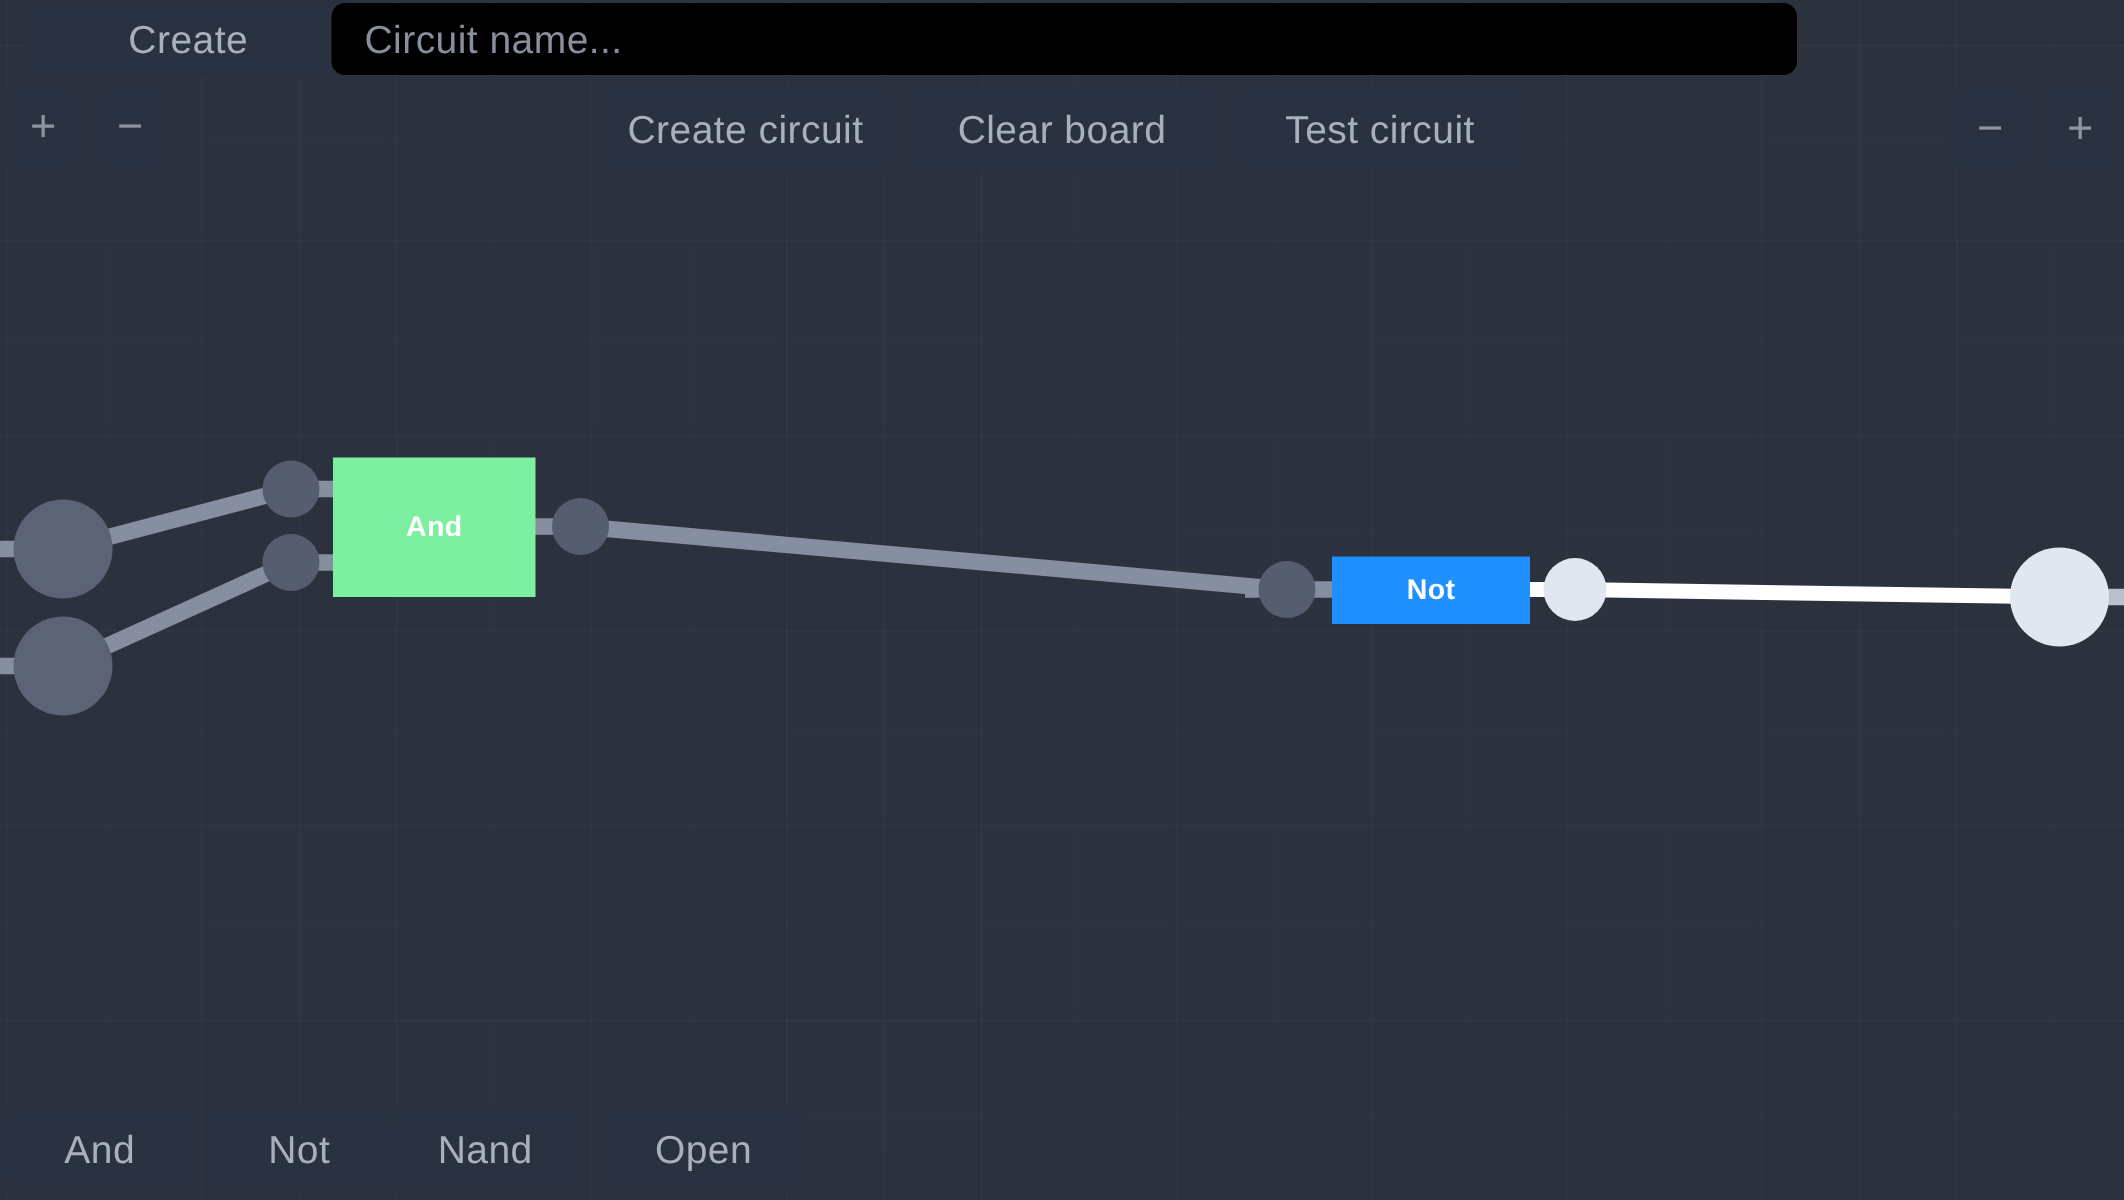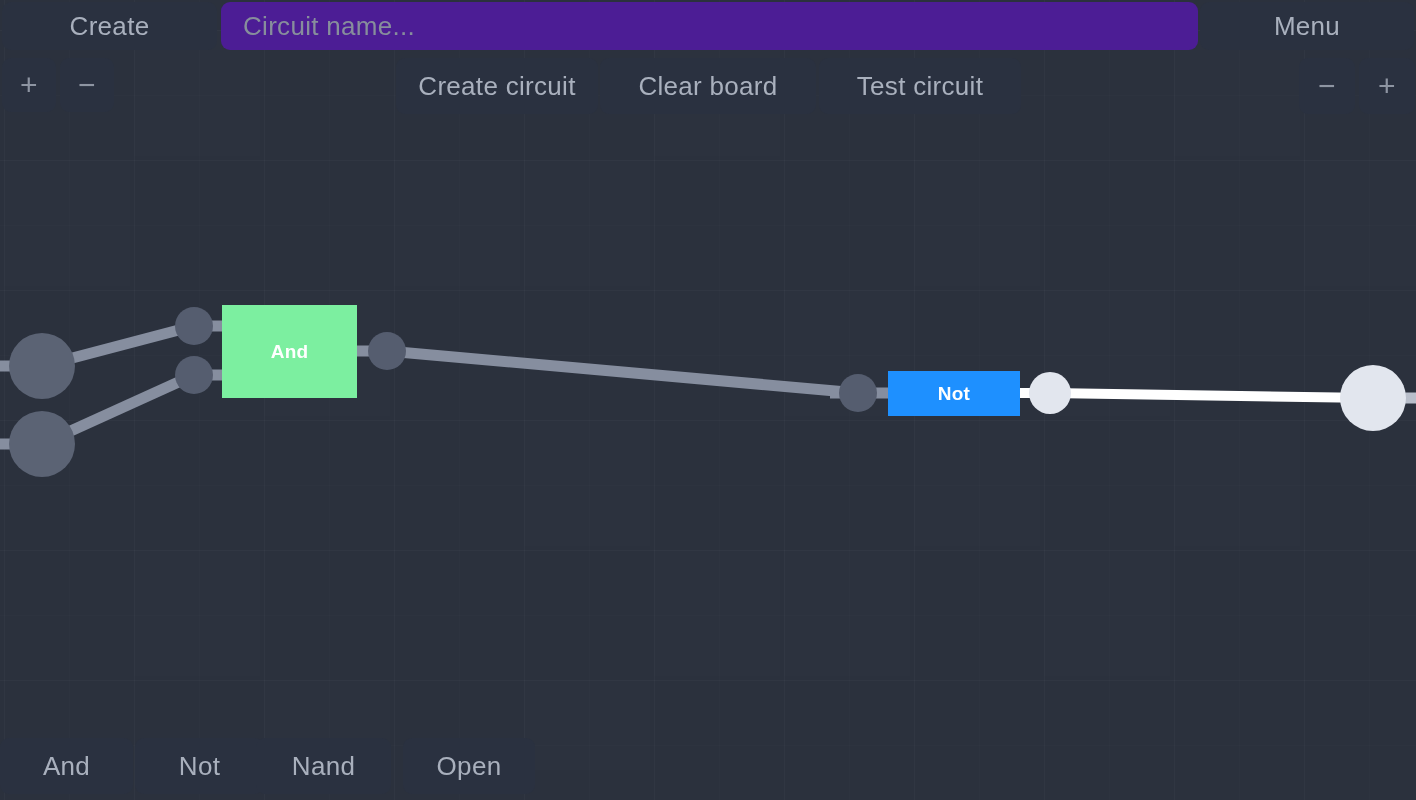--- a/index.html
+++ b/index.html
@@ -101,21 +101,21 @@
     justify-content: center;
     cursor: pointer;
     letter-spacing: 0.3px;
     padding: 0;
     overflow: hidden;
     white-space: nowrap;
   }
   .name-field {
     position: absolute;
     box-sizing: border-box;
-    background: #4c1d95;
+    background: #000000;
     border: none;
     border-radius: 9px;
     color: #878e9c;
     font-family: "Liberation Sans", sans-serif;
     font-size: 26px;
     font-weight: 300;
     padding: 0 22px;
     outline: none;
     letter-spacing: 0.3px;
   }
@@ -215,25 +215,24 @@
   <div id="gate-layer">
       <div class="gate gate-and" style="left: 222px; top: 305px; width: 135px; height: 93px; background: rgb(124, 239, 160);">
         <span>And</span>
       </div>
       <div class="gate gate-not" style="left: 888px; top: 371px; width: 132px; height: 45px; background: rgb(30, 144, 255);">
         <span>Not</span>
       </div>
     </div>
 
   <div class="topbar">
-    <button class="btn" style="left:2px; top:2px; width:215px; height:48px;text-align:right;">Create</button>
+    <button class="btn" style="left:18px; top:2px; width:215px; height:48px;text-align:right;">Create</button>
 
     <input class="name-field" type="text" style="left: 221px; top: 2px; width: 977px; height: 48px;" placeholder="Circuit name..." value="">
 
-    <button class="btn" style="left:1200px; top:2px; width:214px; height:48px;">Menu</button>
   </div>
 
   <div class="topbar-row2">
     <button class="btn zoom-btn" style="left:2px; top:4px; width:54px; height:54px;">+</button>
 
     <button class="btn zoom-btn" style="left:60px; top:4px; width:54px; height:54px;">−</button>
 
     <button class="btn" style="left:396px; top:4px; width:202px; height:56px;">Create circuit</button>
 
     <button class="btn" style="left:600px; top:4px; width:216px; height:56px;text-align:center;">Clear board</button>

